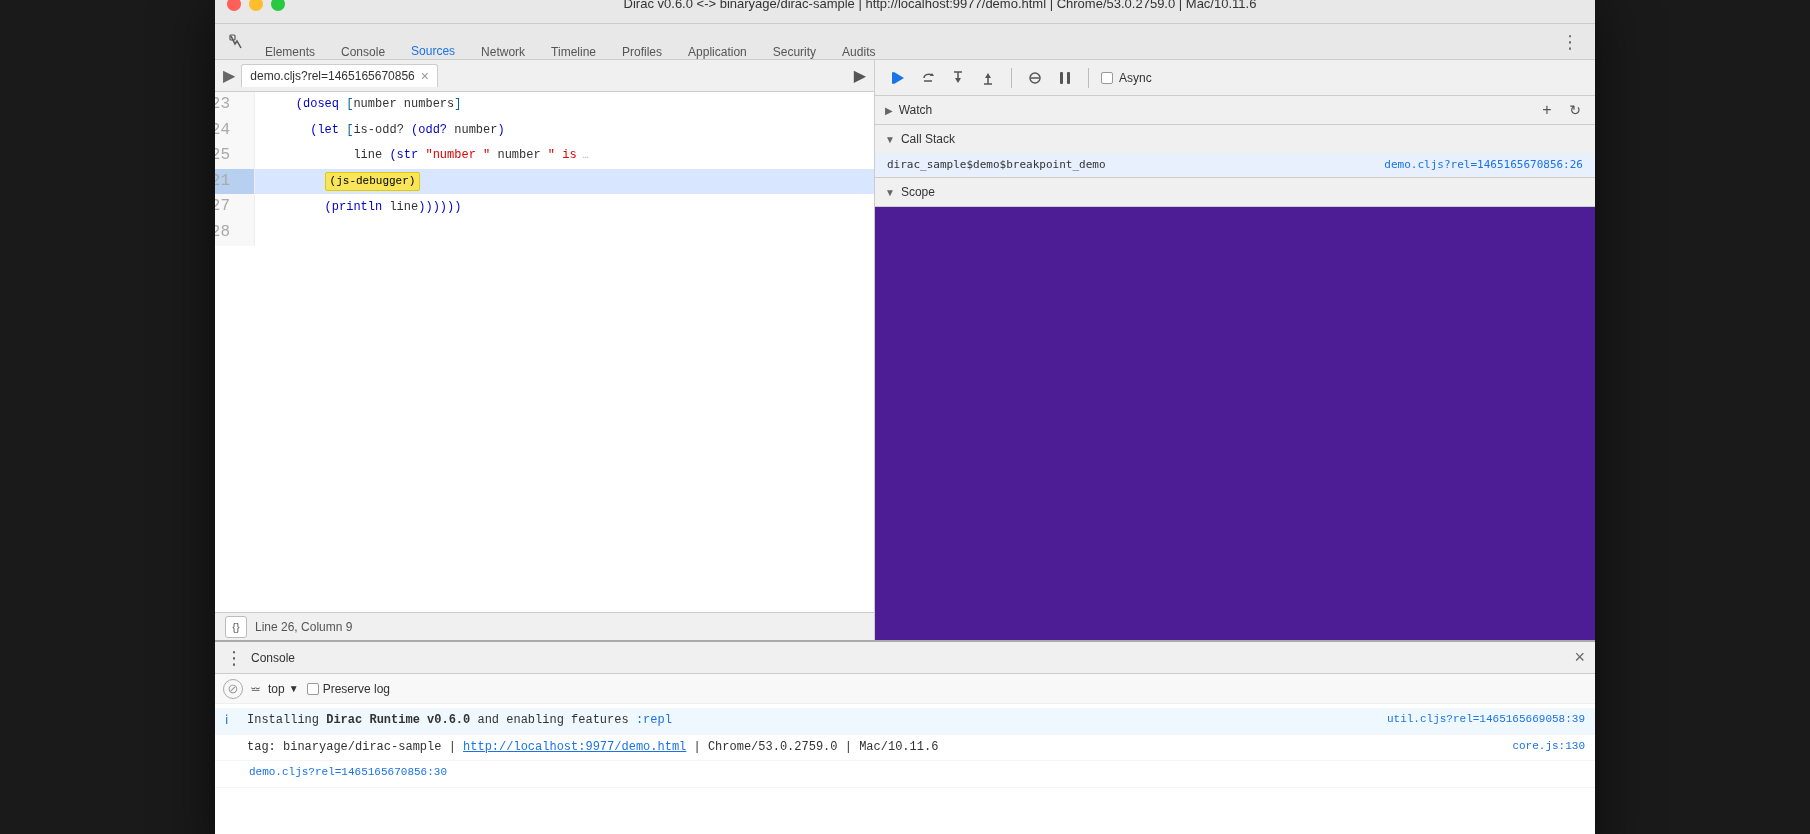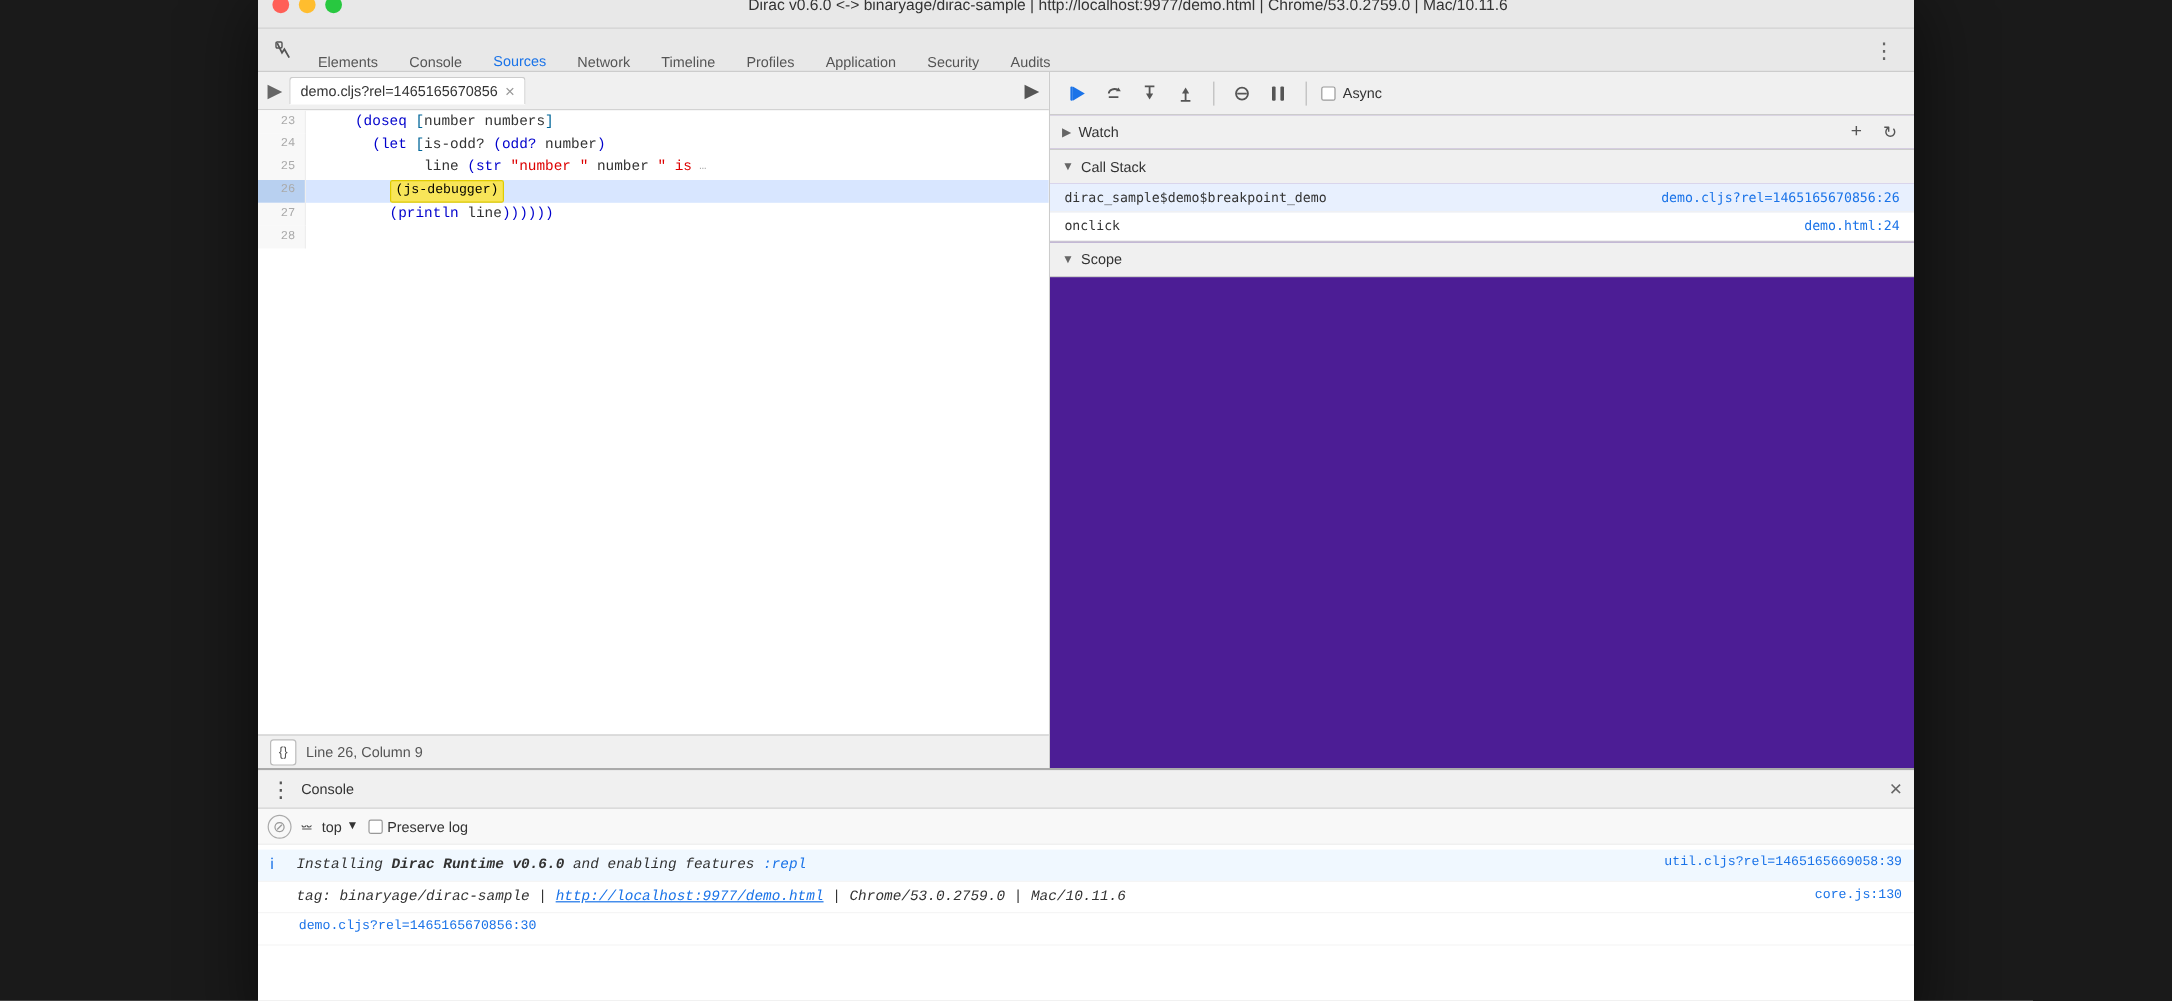--- a/index.html
+++ b/index.html
@@ -153,24 +153,24 @@
       align-items: stretch;
       min-height: 19px;
     }
     .code-line.highlighted {
       background: #d8e6ff;
     }
     .line-num {
       width: 40px;
       min-width: 40px;
       text-align: right;
-      padding-right: 8px;
+      padding-right: 24px;
       color: #aaa;
       user-select: none;
-      font-size: 10px;
+      font-size: 16px;
       display: flex;
       align-items: center;
       justify-content: flex-end;
       background: #f8f8f8;
       border-right: 1px solid #eee;
     }
     .code-content {
       padding: 0 12px;
       white-space: pre;
       display: flex;
@@ -412,21 +412,20 @@
     .console-icon {
       margin-right: 6px;
       font-size: 13px;
       min-width: 16px;
     }
     .console-icon.info { color: #1a73e8; }
     .console-msg {
       flex: 1;
       color: #333;
       word-break: break-all;
-      font-style: italic;
     }
     .console-location {
       color: #1a73e8;
       font-size: 11px;
       text-align: right;
       min-width: 200px;
       cursor: pointer;
     }
     .console-link {
       color: #1a73e8;
@@ -498,21 +497,21 @@
         </div>
 
         <div class="code-line">
           <div class="line-num">25</div>
           <div class="code-content">
             <span style="color:#333;">            line </span><span class="kw">(str </span><span class="str">"number "</span><span style="color:#333;"> number </span><span class="str">" is</span><span style="color:#aaa; font-size:10px;"> …</span>
           </div>
         </div>
 
         <div class="code-line highlighted">
-          <div class="line-num" style="background:#b8d0f0;">26</div>
+          <div class="line-num" style="background:#b8d0f0;">21</div>
           <div class="code-content">
             <span style="color:#555;">        </span><span class="num-badge">(js-debugger)</span>
           </div>
         </div>
 
         <div class="code-line">
           <div class="line-num">27</div>
           <div class="code-content">
             <span style="color:#333;">        </span><span class="kw">(println</span><span style="color:#333;"> line</span><span class="kw">))))))</span>
           </div>
@@ -601,24 +600,20 @@
       <div class="section">
         <div class="section-header">
           <span class="chevron">▼</span>
           <span>Call Stack</span>
         </div>
         <div class="call-stack-list">
           <div class="call-stack-item active">
             <span class="cs-fn-name bold">dirac_sample$demo$breakpoint_demo</span>
             <span class="cs-location">demo.cljs?rel=1465165670856:26</span>
           </div>
-          <div class="call-stack-item">
-            <span class="cs-fn-name">onclick</span>
-            <span class="cs-location">demo.html:24</span>
-          </div>
         </div>
       </div>
 
       <div class="section">
         <div class="section-header">
           <span class="chevron">▼</span>
           <span>Scope</span>
         </div>
       </div>
 

